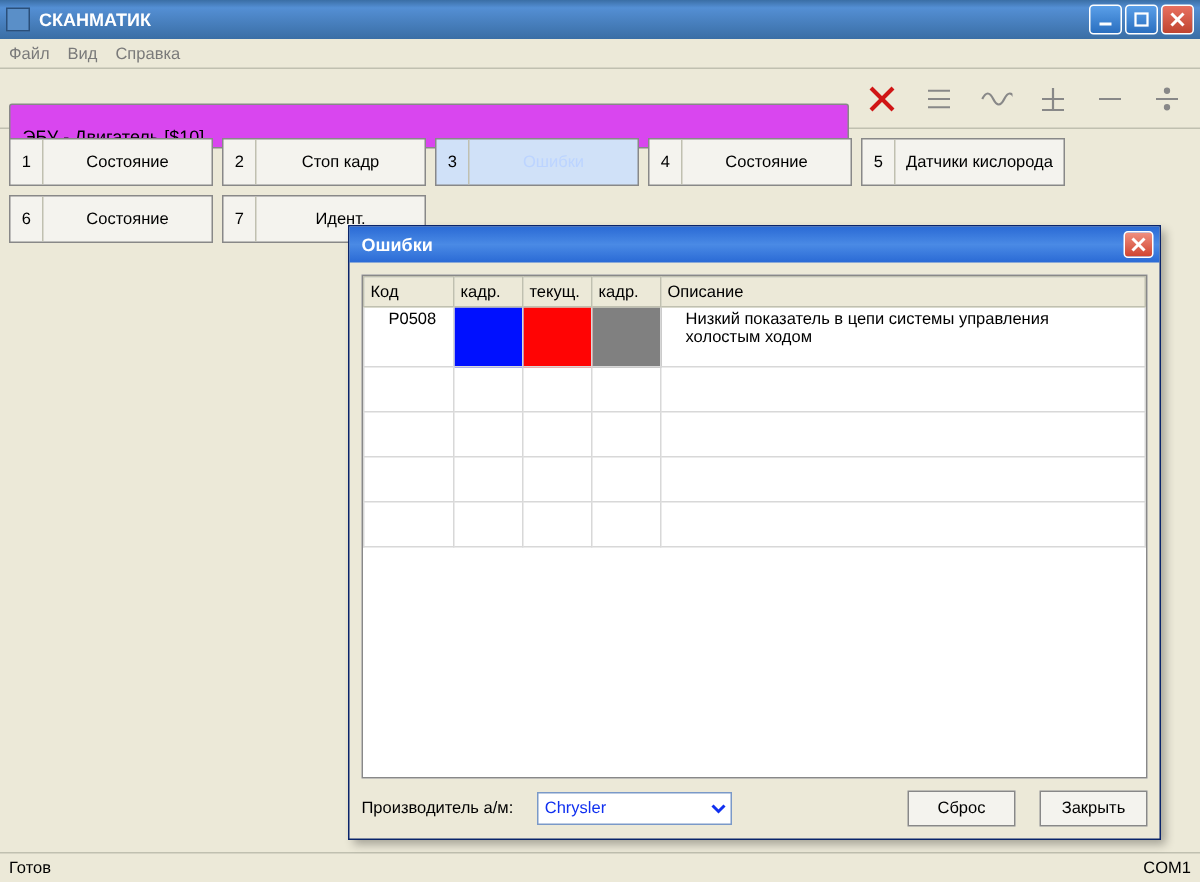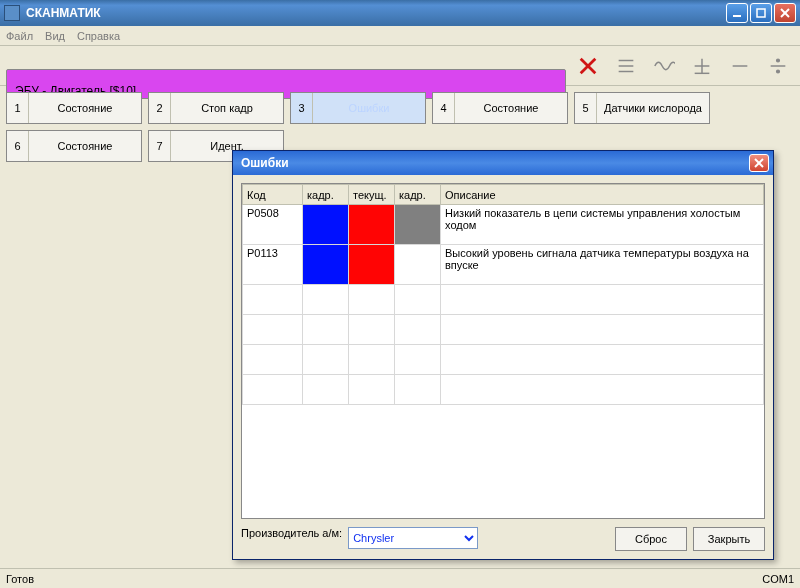--- a/index.html
+++ b/index.html
@@ -172,31 +172,31 @@
     border: 1px solid #c0c0b0;
     font-weight: normal;
     font-size: 11px;
     padding: 3px 4px;
     text-align: left;
     height: 20px;
   }
   table.errtable td {
     border: 1px solid #d8d8d8;
     font-size: 11px;
-    padding: 2px 4px;
+    padding: 2px 16px;
     vertical-align: top;
     height: 40px;
   }
   .cell-blue { background: #0010ff; }
   .cell-red  { background: #ff0404; }
   .cell-gray { background: #808080; }
   .dlg-bottom {
     display: flex;
-    align-items: flex-start;
-    gap: 6px;
+    align-items: center;
+    gap: 16px;
     padding-top: 8px;
   }
   .dlg-bottom .lab { font-size: 11px; }
   .dlg-bottom select.combo {
     font-size: 11px;
     background: #fff;
     border: 1px solid #7a99c8;
     color: #1030f0;
     height: 22px;
     width: 130px;
@@ -353,27 +353,20 @@
         </thead>
         <tbody id="err-rows">
             <tr>
               <td>P0508</td>
               <td class="cell-blue"></td>
               <td class="cell-red"></td>
               <td class="cell-gray"></td>
               <td>Низкий показатель в цепи системы управления холостым ходом</td>
             </tr>
             <tr>
-              <td>P0113</td>
-              <td class="cell-blue"></td>
-              <td class="cell-red"></td>
-              <td></td>
-              <td>Высокий уровень сигнала датчика температуры воздуха на впуске</td>
-            </tr>
-            <tr>
               <td style="height: 30px;"></td>
               <td style="height: 30px;"></td>
               <td style="height: 30px;"></td>
               <td style="height: 30px;"></td>
               <td style="height: 30px;"></td>
             </tr>
             <tr>
               <td style="height: 30px;"></td>
               <td style="height: 30px;"></td>
               <td style="height: 30px;"></td>

